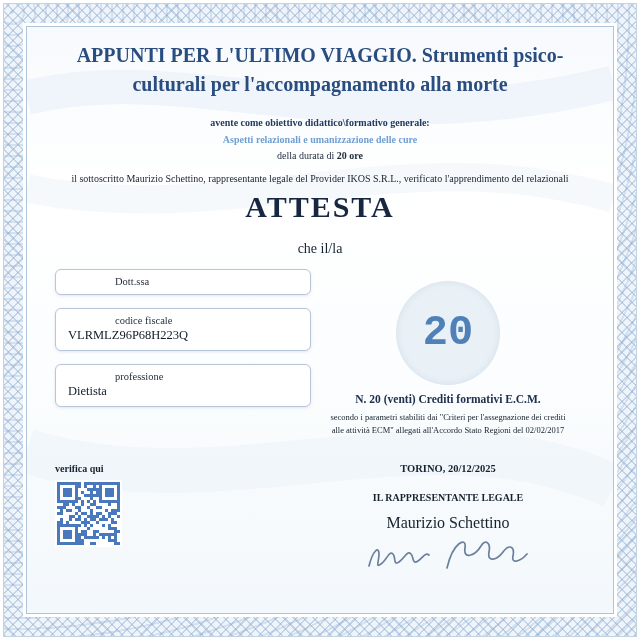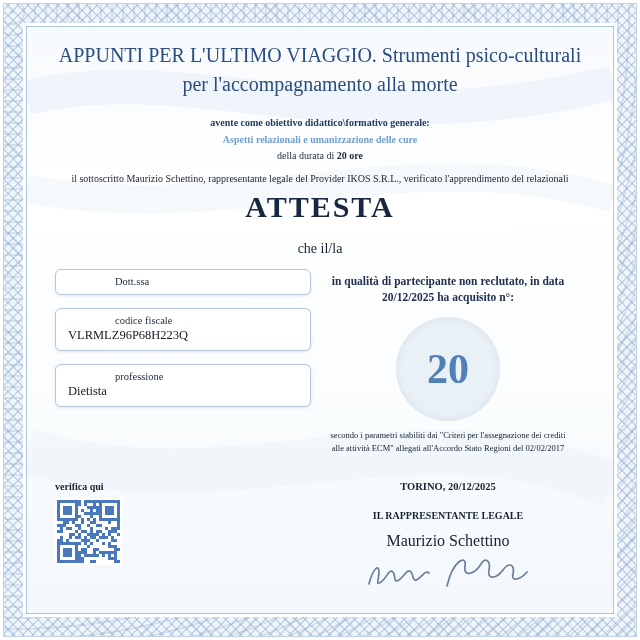--- a/index.html
+++ b/index.html
@@ -22,21 +22,21 @@
     border:1px solid #aec4da;
     box-shadow:0 0 0 3px #ffffff;
     background:linear-gradient(180deg,#f7fafd 0%,#ffffff 28%,#fbfdfe 60%,#f3f8fc 100%);
     padding:8px 20px;text-align:center;color:#1d2b3a;
   }
   .waves{position:absolute;inset:0;width:100%;height:100%;pointer-events:none;}
   .content{position:relative;z-index:1;}
 
   .title{
     margin:6px auto 16px;max-width:530px;
-    font-size:20px;line-height:1.45;font-weight:normal;color:#2a4d80;
+    font-size:20px;line-height:1.45;font-weight:bold;color:#2a4d80;
   }
   .meta{margin-top:8px;line-height:1.65;font-size:10px;}
   .meta .obj-label{font-weight:bold;color:#223a5e;}
   .meta .obj-value{font-weight:bold;color:#6f9fd1;}
   .meta .duration{color:#1d2b3a;}
   .meta .duration b{font-weight:bold;}
   .declaration{margin-top:8px;font-size:10px;white-space:nowrap;color:#16222f;}
   .attesta{margin:6px 0 17px;font-size:30px;font-weight:bold;letter-spacing:2px;color:#17273f;}
   .che{font-size:14px;margin-top:0;color:#16222f;}
 
@@ -52,20 +52,21 @@
 
   .col-right{flex:1;text-align:center;}
   .participation{
     font-size:11.5px;font-weight:bold;line-height:1.4;color:#20304e;
     max-width:250px;margin:4px auto 0;
   }
   .credit-circle{
     width:104px;height:104px;border-radius:50%;background:#e9f0f6;
     margin:12px auto 8px;display:flex;align-items:center;justify-content:center;
     box-shadow:inset 0 0 6px rgba(150,175,200,.25);
+    font-family:Liberation Mono, monospace;
   }
   .credit-number{font-size:42px;font-weight:bold;color:#4f81b8;}
   .credits-line{font-size:11.5px;font-weight:bold;color:#20304e;}
   .criteria{font-size:8.5px;line-height:1.55;max-width:240px;margin:6px auto 0;color:#16222f;}
 
   .bottom{display:flex;margin-top:26px;padding:0 8px;align-items:flex-start;}
   .bottom-left{width:256px;flex:none;text-align:left;}
   .verify-label{font-size:10px;font-weight:bold;color:#16222f;}
   .qr{
     margin-top:6px;display:grid;
@@ -118,24 +119,24 @@
             <span class="f-label">codice fiscale</span>
             <span class="f-value">VLRMLZ96P68H223Q</span>
           </div>
           <div class="field-box">
             <span class="f-label">professione</span>
             <span class="f-value">Dietista</span>
           </div>
         </div>
 
         <div class="col-right">
-          <div class="participation">in qualità di partecipante non reclutato, in data 20/12/2025 ha acquisito n°:</div>
           <div class="credit-circle">
             <span class="credit-number">20</span>
           </div>
+          <div class="credits-line">N. 20 (venti) Crediti formativi E.C.M.</div>
           <div class="criteria">secondo i parametri stabiliti dai "Criteri per l'assegnazione dei crediti alle attività ECM" allegati all'Accordo Stato Regioni del 02/02/2017</div>
         </div>
       </div>
 
       <div class="bottom">
         <div class="bottom-left">
           <div class="verify-label">verifica qui</div>
           <div class="qr">
               <div class="d"></div>
               <div class="d"></div>

